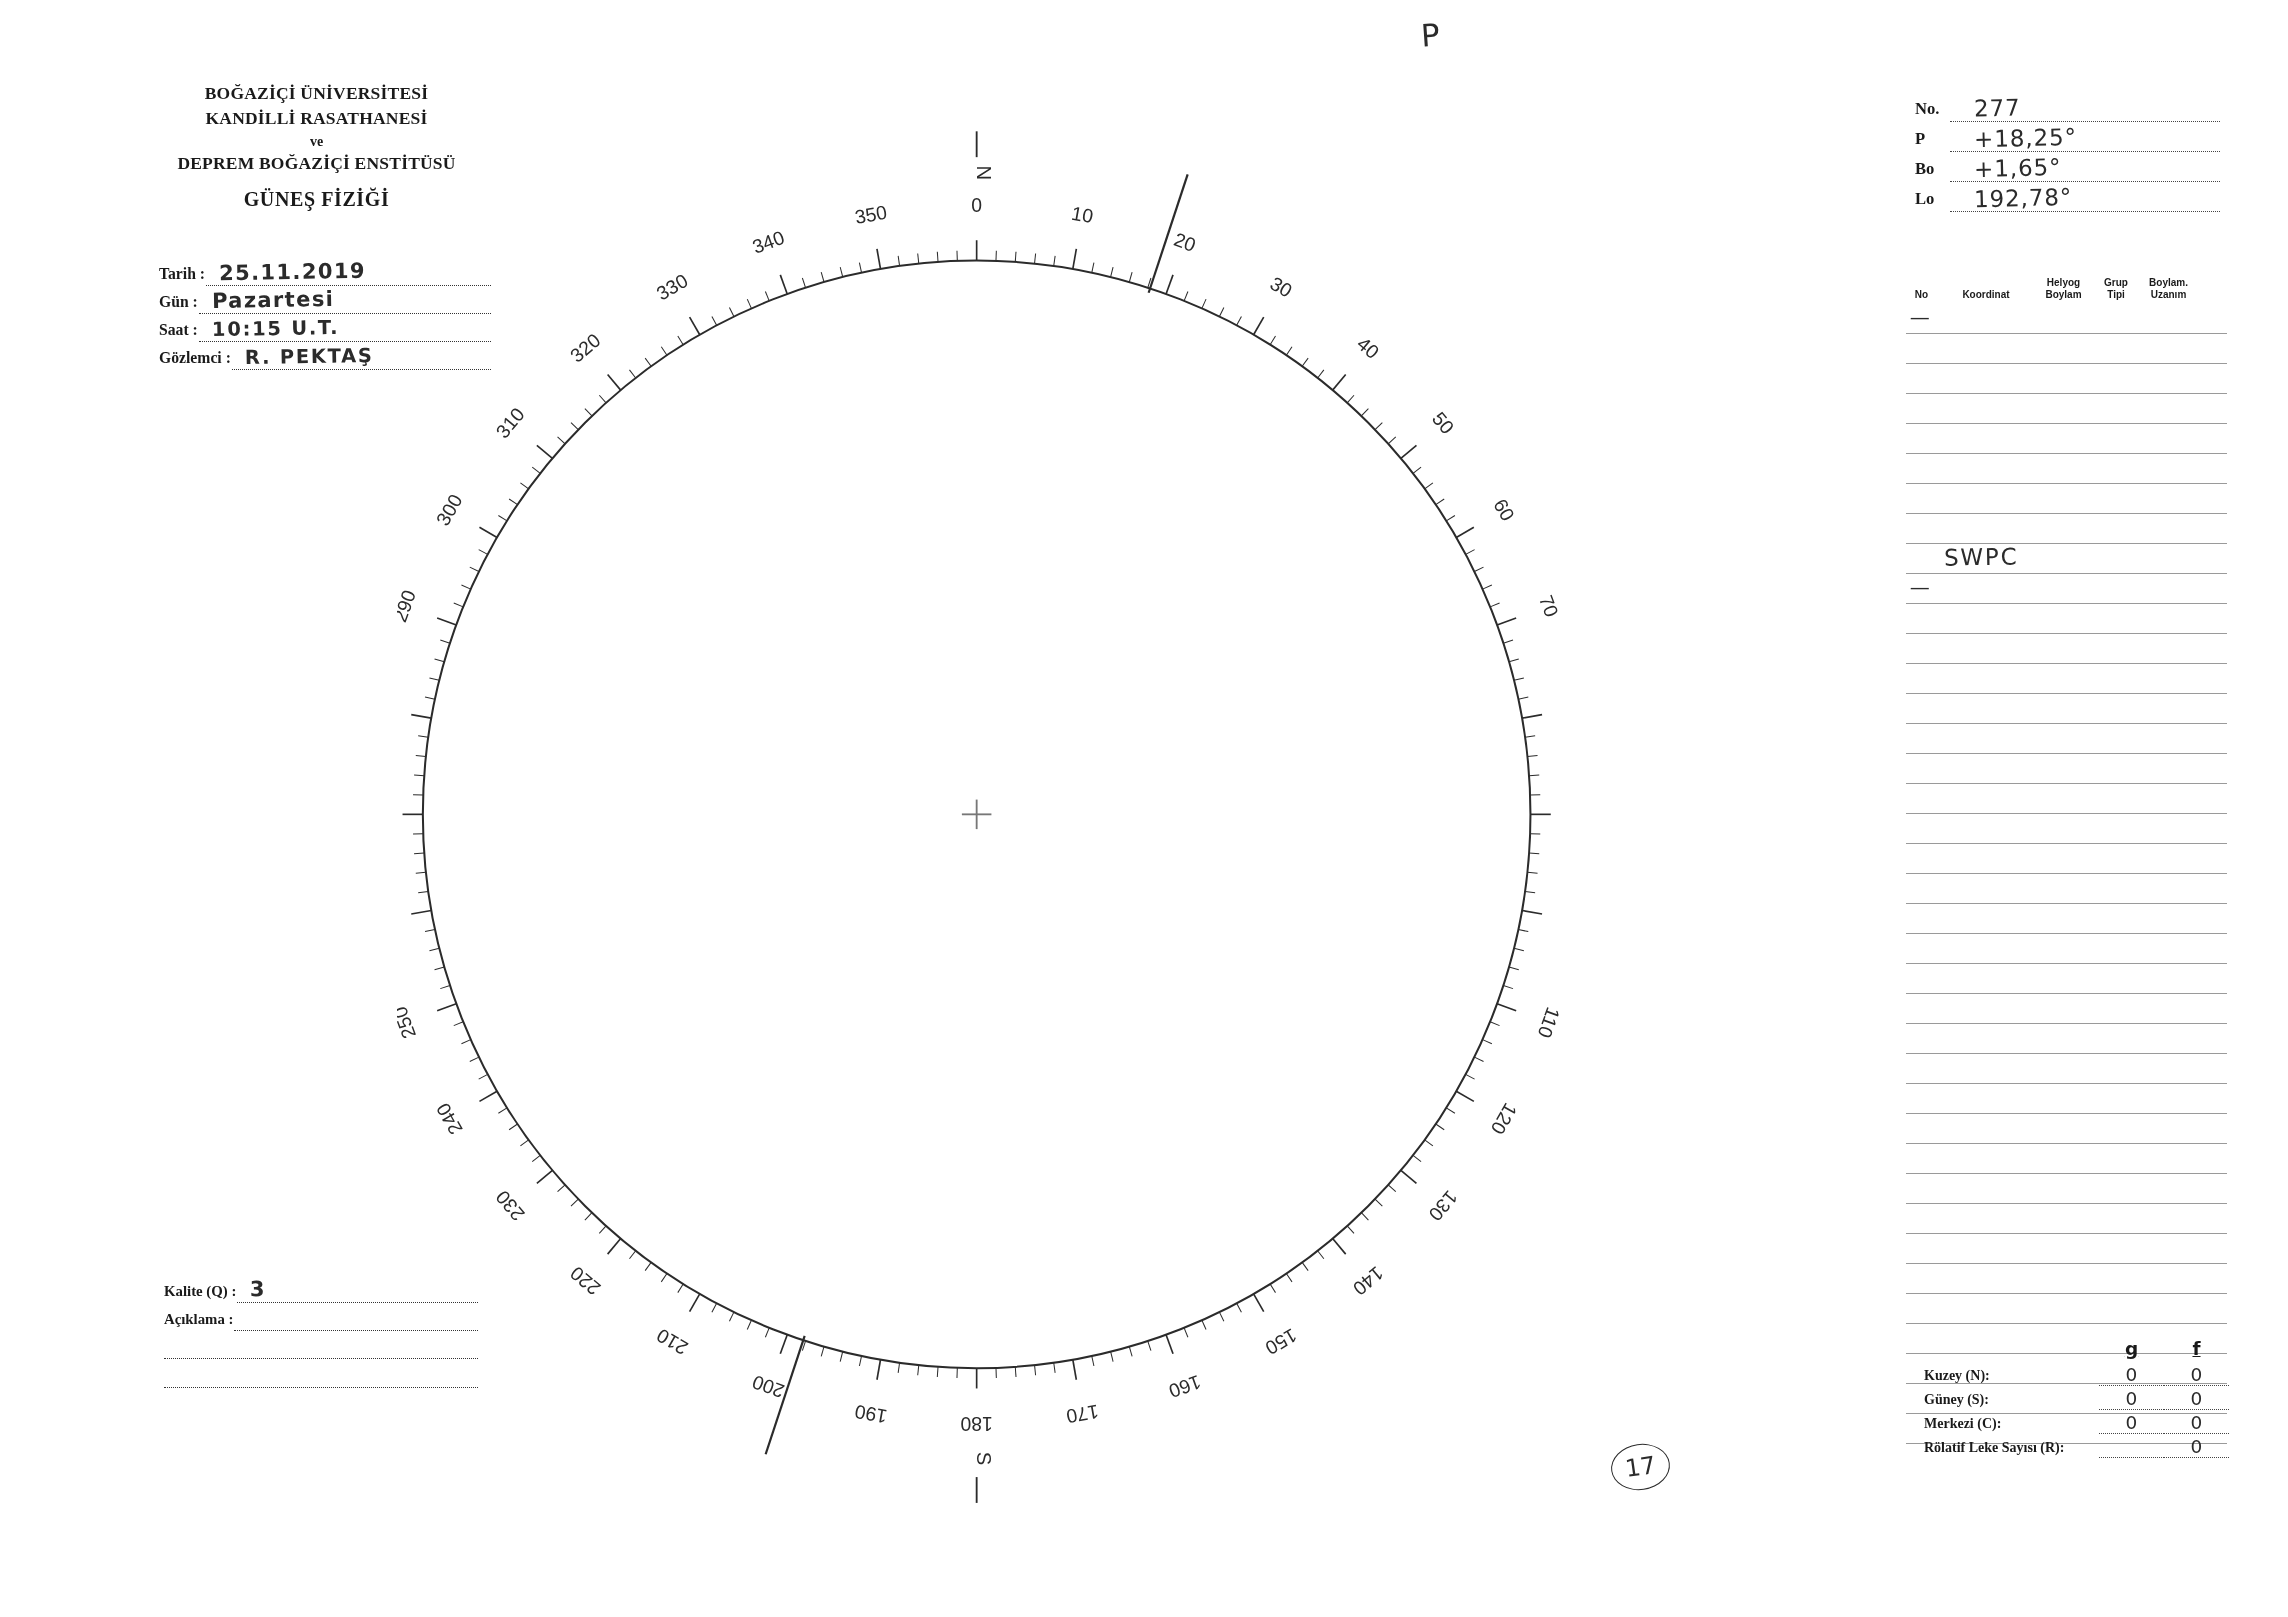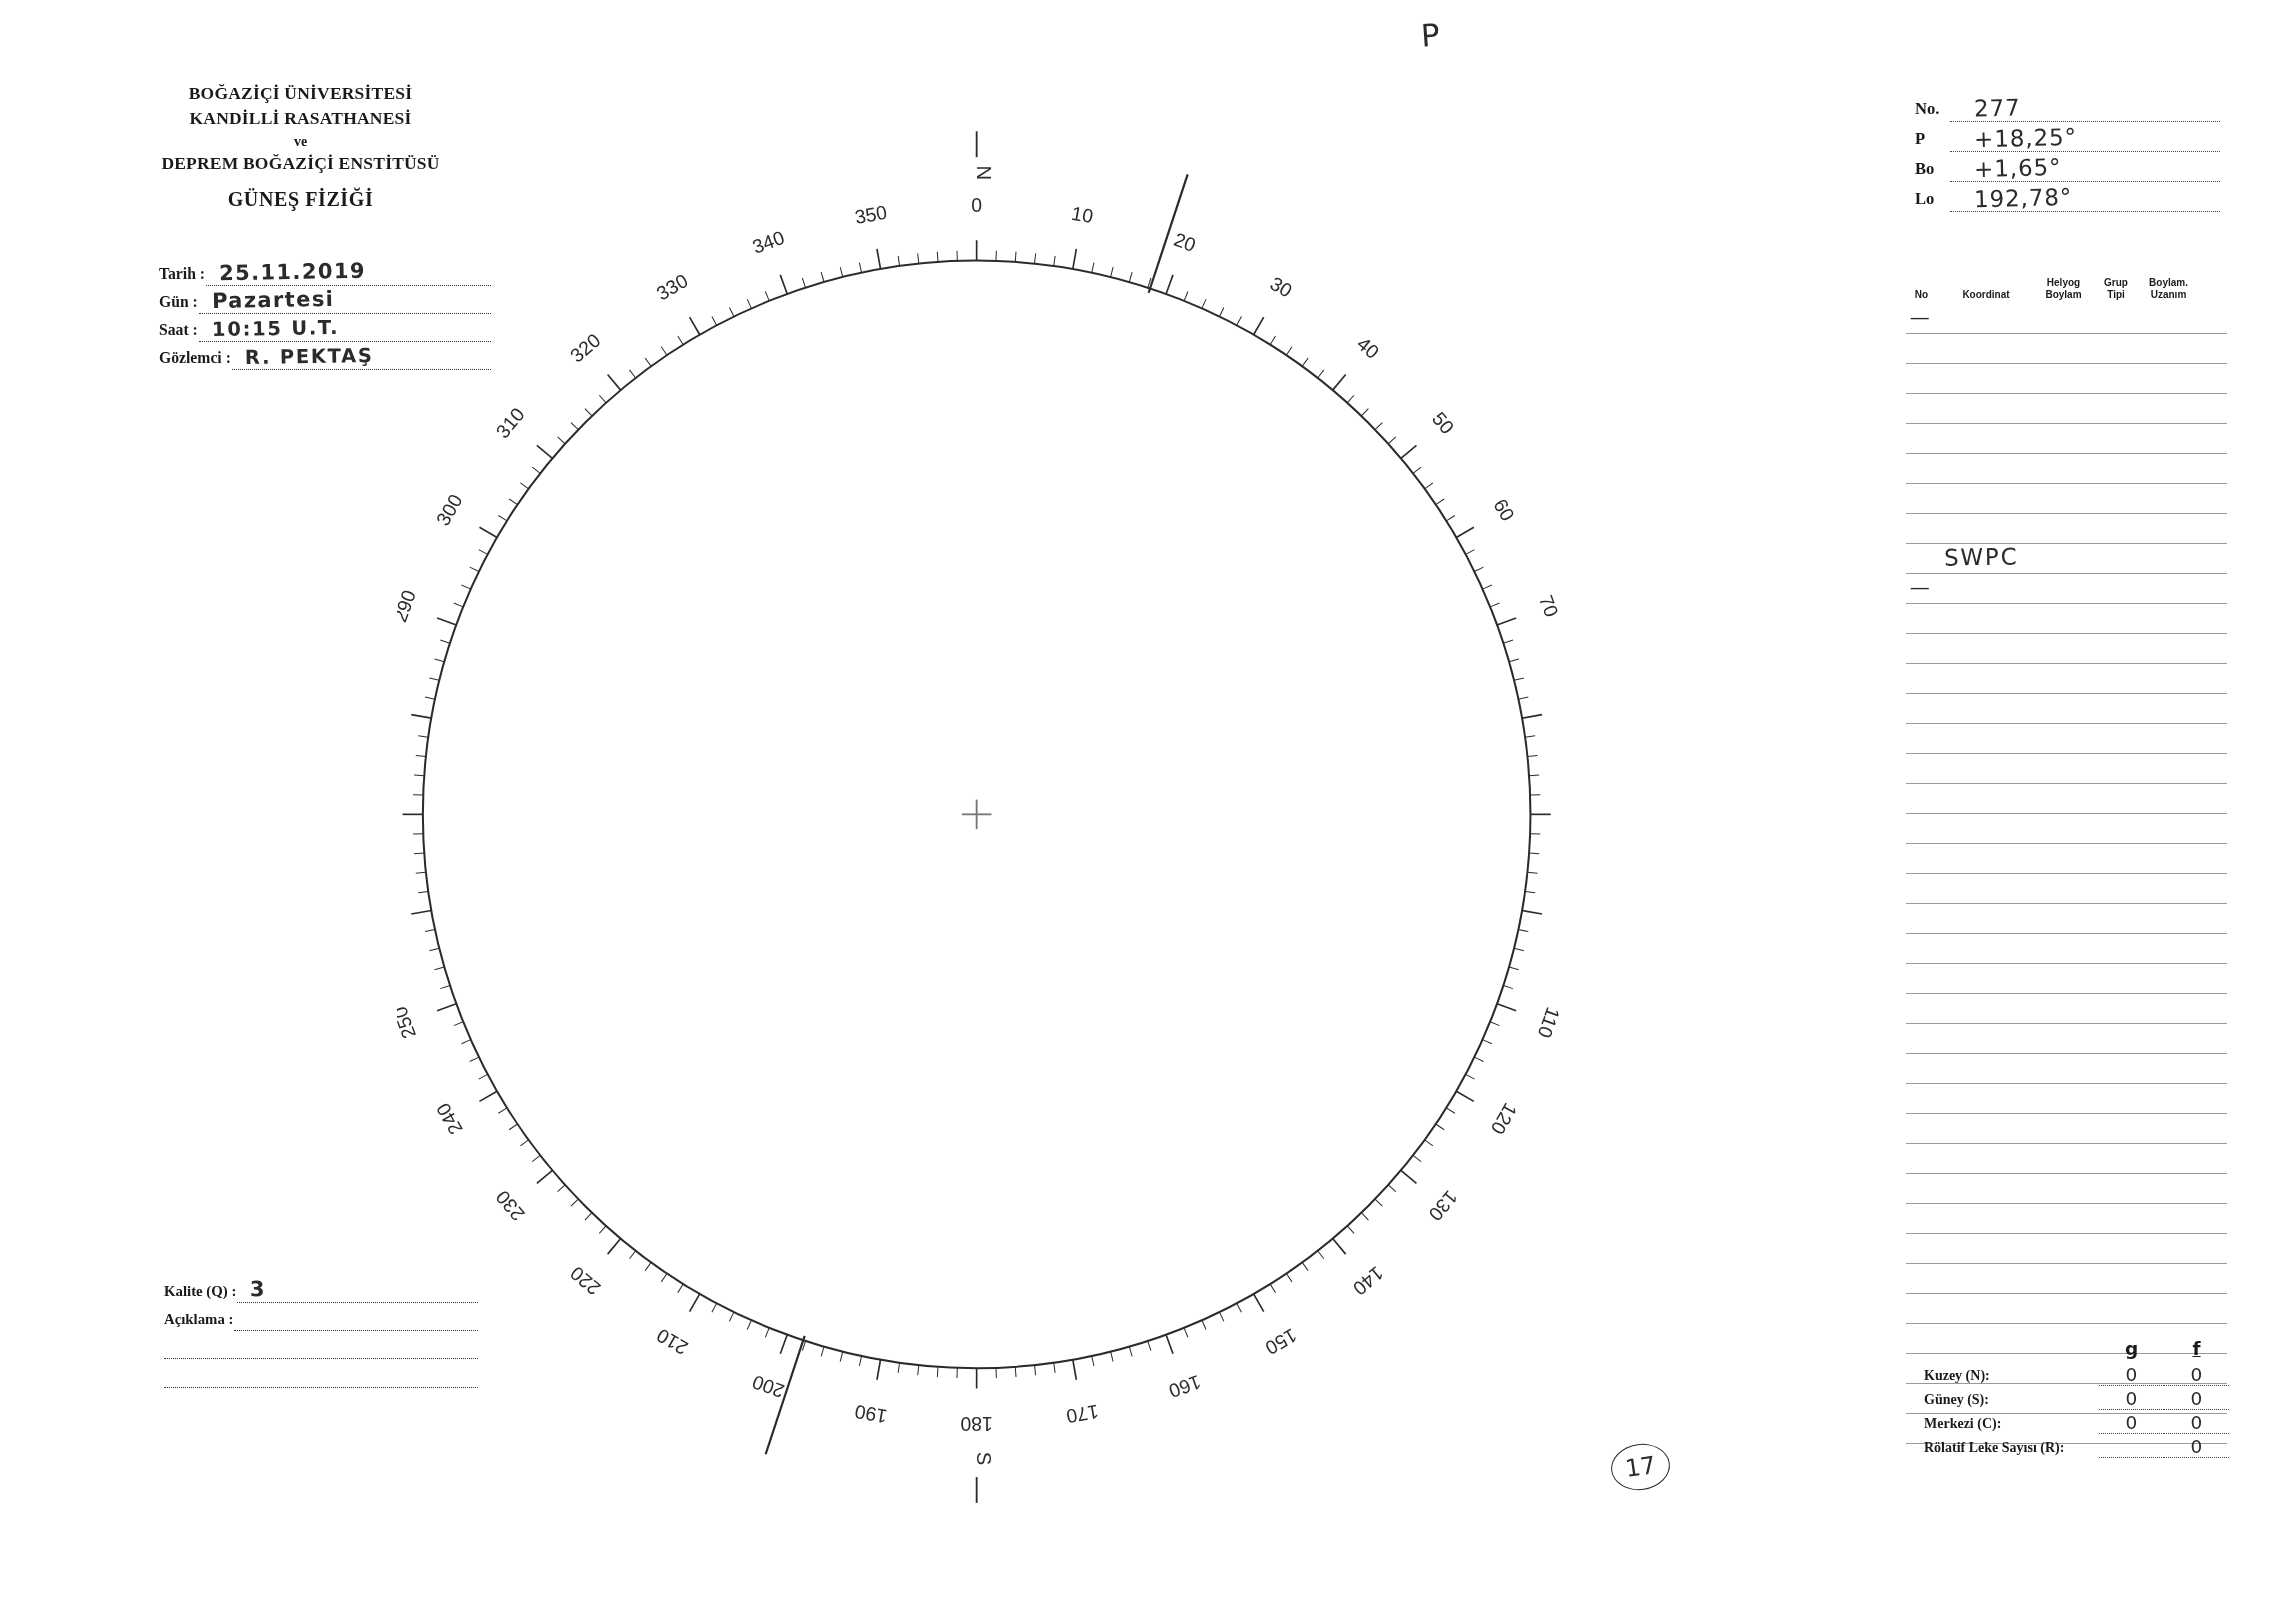--- a/index.html
+++ b/index.html
@@ -12,21 +12,21 @@
     height: 1618px;
     position: relative;
     font-family: "Liberation Serif", serif;
     color: #1a1a1a;
     overflow: hidden;
   }
 
   
   .org-block {
     position: absolute;
-    left: 139px;
+    left: 155px;
     top: 81px;
     width: 323px;
     text-align: center;
   }
   .org-line {
     font-family: "Liberation Serif", serif;
     font-weight: bold;
     font-size: 17.5px;
     letter-spacing: 0.2px;
     line-height: 1.45;

